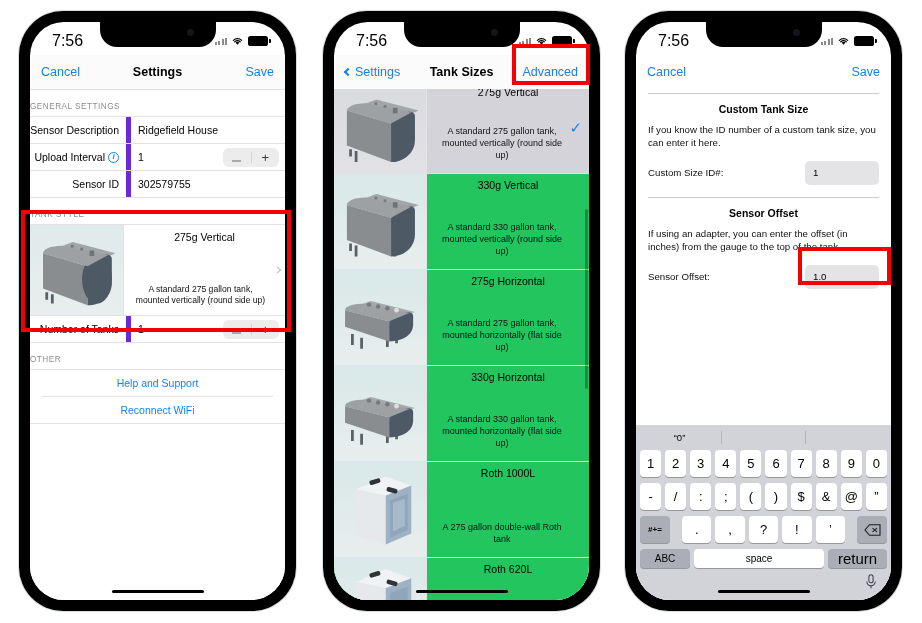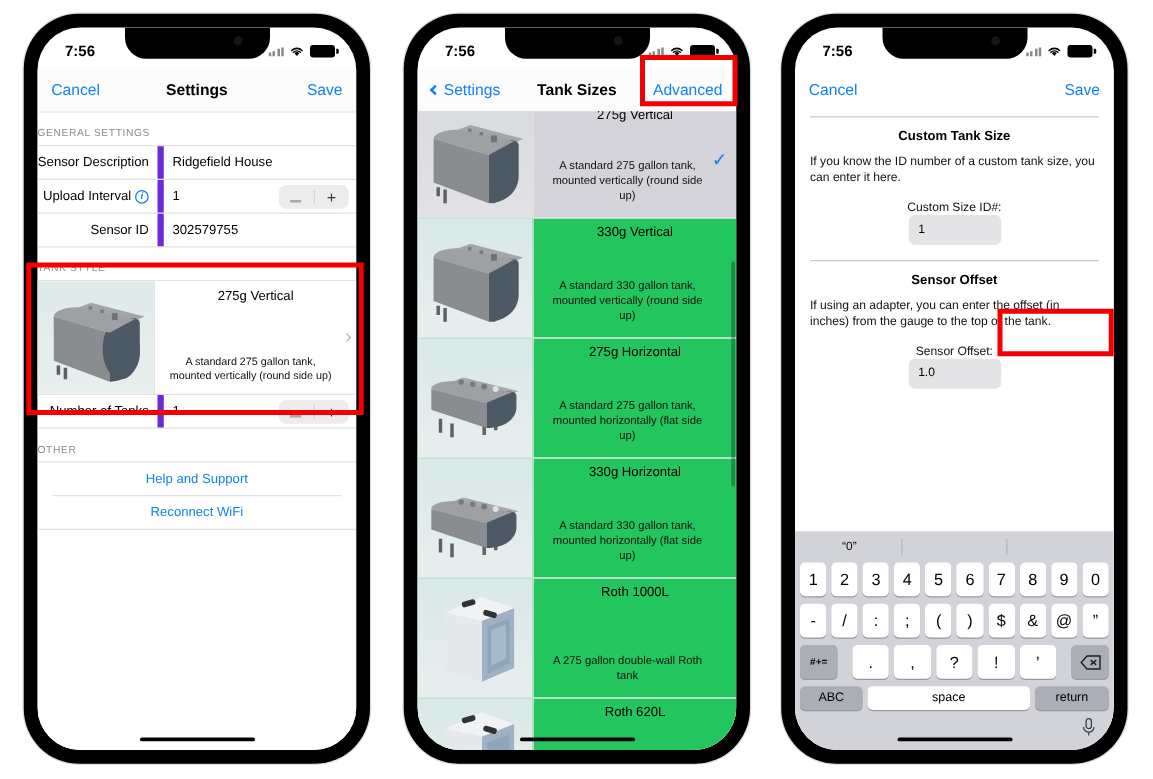--- a/index.html
+++ b/index.html
@@ -45,21 +45,21 @@
     width: 7px; height: 7px; border-radius: 50%;
     background: #14161c;
   }
 
   
   .statusbar {
     position: relative; height: 33px;
     display: flex; align-items: center;
     justify-content: space-between;
     padding: 5px 17px 0 22px;
-    font-size: 12px; font-weight: bold; color: #000;
+    font-size: 16px; font-weight: normal; color: #000;
     z-index: 20;
   }
   .sb-right { display:flex; align-items:center; gap:4px; }
   .sb-dots { display:flex; gap:1.5px; align-items:flex-end; height:8px; }
   .sb-dots i { display:block; width:2px; background:#8a8a8a; }
   .sb-dots i:nth-child(1){height:3px}
   .sb-dots i:nth-child(2){height:4.5px}
   .sb-dots i:nth-child(3){height:6px}
   .sb-dots i:nth-child(4){height:7.5px}
   .wifi { width: 13px; height: 10px; position: relative; }
@@ -203,21 +203,20 @@
   .form { padding: 0 12px; }
   .form .divider { height:1px; background:#c9c9cc; margin: 4px 0 0 0; }
   .form h3 {
     font-size: 10.5px; font-weight: bold; text-align:center;
     color:#000; padding: 9px 0 8px 0;
   }
   .form p { font-size: 9.7px; color:#111; line-height:1.38; }
   .frow {
     display:flex; align-items:center; justify-content:space-between;
     padding: 11px 0 8px 0;
-    flex-direction: column;
   }
   .frow label { font-size: 9.7px; color:#111; }
   .ibox {
     width: 74px; height: 24px; background:#e4e4e7;
     border-radius: 5px; display:flex; align-items:center;
     padding: 0 8px; font-size: 9.7px; color:#000;
   }
 
   
   .keyboard {
@@ -238,21 +237,21 @@
     font-size: 13px; color:#000;
     box-shadow: 0 1px 0 rgba(0,0,0,.28);
   }
   .key.gray { background:#abaeb6; }
   .key.sm { font-size: 8px; font-weight:bold; }
   .krow.r3 { padding: 0 2px; }
   .krow.r3 .key.fn { flex: 0 0 30px; }
   .krow.r3 .spacer { flex:0 0 4px; }
   .krow.r4 .abc { flex: 0 0 50px; }
   .krow.r4 .space { flex: 1; }
-  .krow.r4 .ret { flex: 0 0 59px; font-size: 10px; }
+  .krow.r4 .ret { flex: 0 0 59px; font-size: 15px; }
   .krow.r4 .key { height: 19px; }
   .mic-row { height: 22px; position:relative; }
   .mic {
     position:absolute; right: 12px; top: 0px;
     width: 12px; height: 16px; color:#3c3c43;
   }
   .homebar {
     position:absolute; left:50%; transform:translateX(-50%);
     bottom: 7px; width: 92px; height: 3.5px;
     background:#000; border-radius:2px; z-index: 25;

